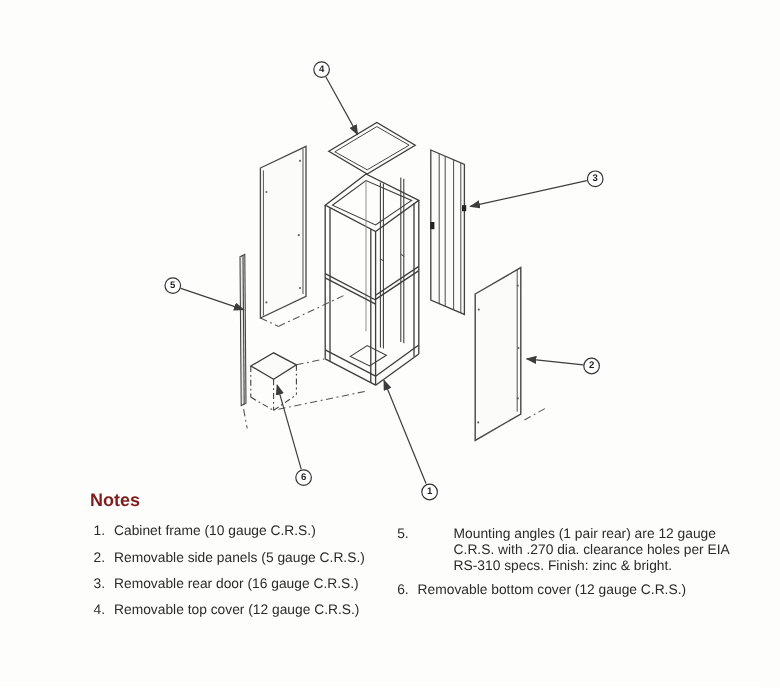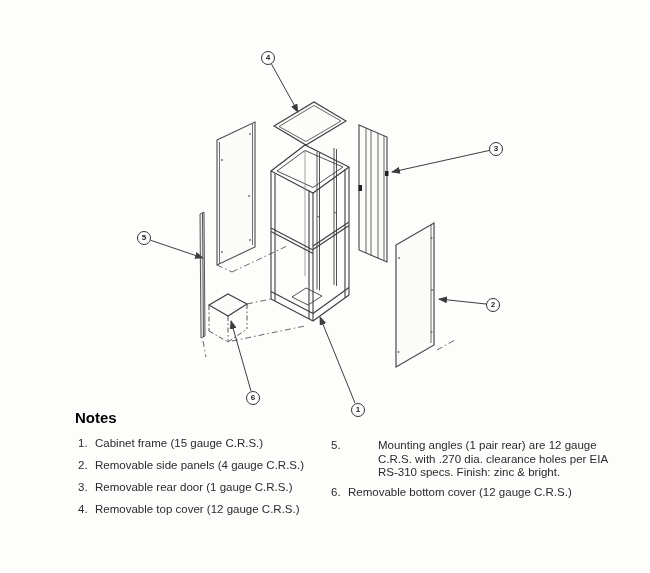--- a/index.html
+++ b/index.html
@@ -4,21 +4,21 @@
 <style>
   html,body{margin:0;padding:0;background:#ffffff;}
   #page{position:relative;width:650px;height:573px;background:#fdfdfc;
         font-family:"Liberation Sans", sans-serif;overflow:hidden;}
   svg{position:absolute;left:0;top:0;}
   .callout{position:absolute;width:14px;height:14px;border:1.4px solid #333;
            border-radius:50%;background:#fff;display:flex;align-items:center;
            justify-content:center;font-size:8px;font-weight:bold;color:#1e1e1e;
            box-sizing:border-box;line-height:1;}
   .notes-heading{position:absolute;left:75px;top:409px;font-size:15px;
-                 font-weight:bold;color:#000000;}
+                 font-weight:bold;color:#7f1d1d;}
   .note-item{position:absolute;display:flex;font-size:11.5px;color:#2b2b2b;
              line-height:13.5px;}
   .note-item .num{flex:0 0 17px;}
   .note-item .txt{display:block;}
   .col-left .txt{width:230px;}
   #note5 .txt{width:252px;margin-left:30px;}
   #note6 .txt{width:260px;}
 </style>
 </head>
 <body>
@@ -145,29 +145,29 @@
   <div class="callout" style="left:486px;top:298px;">2</div>
   <div class="callout" style="left:489px;top:142px;">3</div>
   <div class="callout" style="left:261px;top:51px;">4</div>
   <div class="callout" style="left:137px;top:231px;">5</div>
   <div class="callout" style="left:246px;top:391px;">6</div>
 
   <div class="notes-heading">Notes</div>
 
   <div class="note-item col-left" style="left:78px;top:437px;">
     <span class="num">1.</span>
-    <span class="txt">Cabinet frame (15 gauge C.R.S.)</span>
+    <span class="txt">Cabinet frame (10 gauge C.R.S.)</span>
   </div>
   <div class="note-item col-left" style="left:78px;top:459px;">
     <span class="num">2.</span>
-    <span class="txt">Removable side panels (4 gauge C.R.S.)</span>
+    <span class="txt">Removable side panels (5 gauge C.R.S.)</span>
   </div>
   <div class="note-item col-left" style="left:78px;top:481px;">
     <span class="num">3.</span>
-    <span class="txt">Removable rear door (1 gauge C.R.S.)</span>
+    <span class="txt">Removable rear door (16 gauge C.R.S.)</span>
   </div>
   <div class="note-item col-left" style="left:78px;top:503px;">
     <span class="num">4.</span>
     <span class="txt">Removable top cover (12 gauge C.R.S.)</span>
   </div>
 
   <div class="note-item" id="note5" style="left:331px;top:439px;">
     <span class="num">5.</span>
     <span class="txt">Mounting angles (1 pair rear) are 12 gauge C.R.S. with .270 dia. clearance holes per EIA RS-310 specs. Finish: zinc &amp; bright.</span>
   </div>

